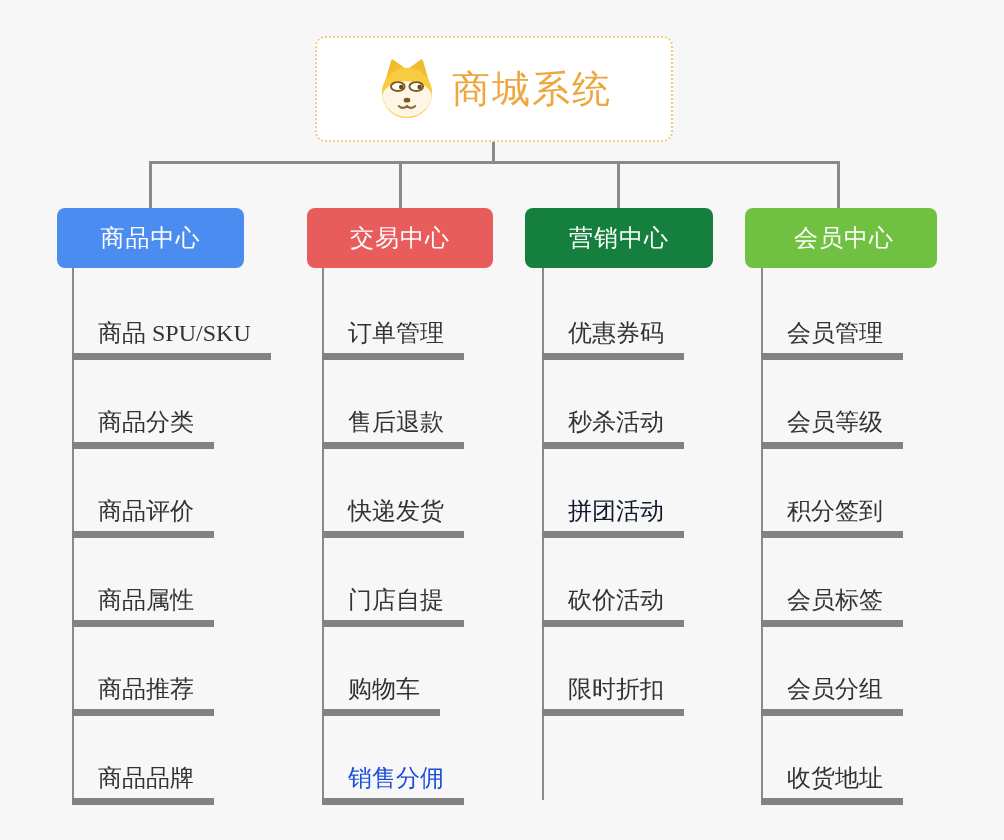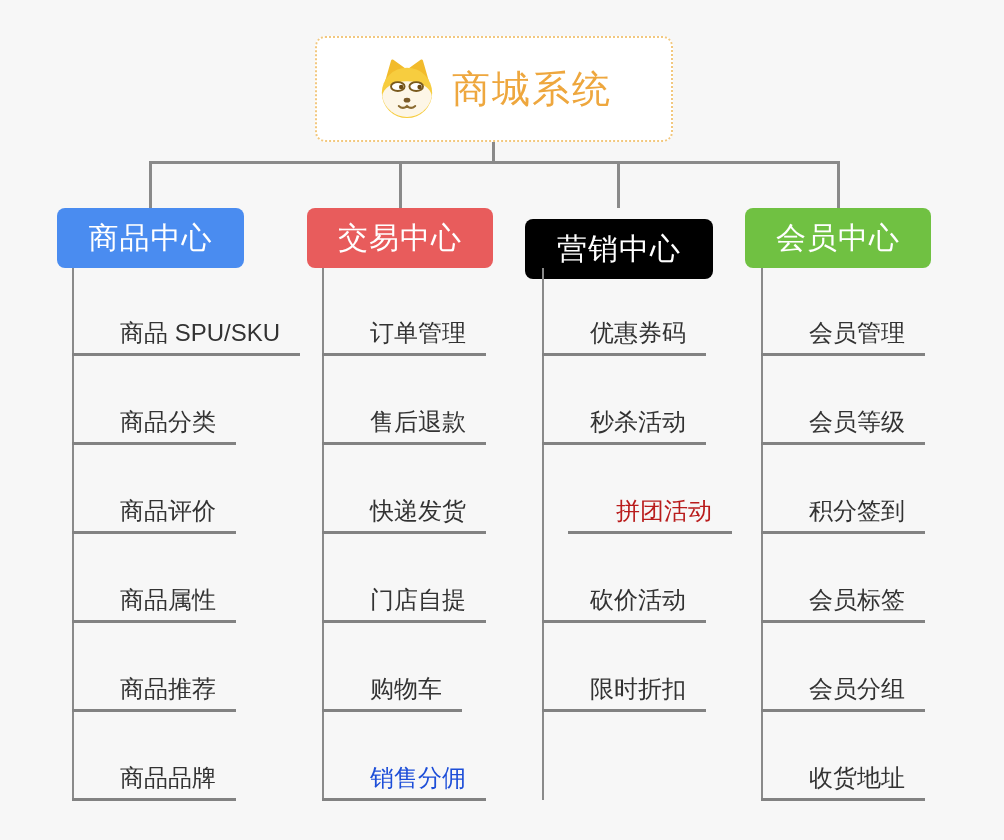--- a/index.html
+++ b/index.html
@@ -15,30 +15,31 @@
     box-sizing:border-box; display:flex; align-items:center; justify-content:center;
     gap:14px;
   }
   .root-label { font-size:38px; letter-spacing:2px; }
   .doge { width:62px; height:62px; flex:0 0 auto; }
   
   .conn { position:absolute; }
   
   .branch-box {
     position:absolute; top:208px; height:60px; border-radius:8px;
-    color:#ffffff; font-size:30px; line-height:60px; text-align:center;
+    color:#ffffff; font-size:24px; line-height:60px; text-align:center;
     letter-spacing:1px;
   }
   
   .spine { position:absolute; top:268px; width:2px; height:532px; }
   .leaf {
     position:absolute; white-space:nowrap;
     font-size:24px; line-height:32px; color:#333333;
-    padding:0 20px 4px 48px;
-    border-bottom:3px solid #a21caf;
+    padding:0 20px 4px 26px;
+    border-bottom:7px solid #a21caf;
+    font-family:Liberation Serif, serif;
   }
 </style>
 </head>
 <body>
 
 <div class="canvas" style="background: rgb(247, 247, 247);">
 
   <div class="conn" style="left: 492px; top: 140px; width: 3px; height: 22px; background: rgb(138, 138, 138);"></div>
   <div class="conn" style="left: 149px; top: 161px; width: 691px; height: 3px; background: rgb(138, 138, 138);"></div>
   <div class="conn" style="left: 149px; top: 161px; width: 3px; height: 47px; background: rgb(138, 138, 138);"></div>
@@ -73,29 +74,29 @@
 
   <div class="branch-box" style="left: 307px; width: 186px; background: rgb(232, 92, 92);">交易中心</div>
   <div class="spine" style="left: 322px; background: rgb(138, 138, 138);"></div>
   <div class="leaf" style="left: 322px; top: 317px; border-bottom-color: rgb(130, 130, 130); color: rgb(51, 51, 51);">订单管理</div>
   <div class="leaf" style="left: 322px; top: 495px; border-bottom-color: rgb(130, 130, 130); color: rgb(51, 51, 51);">快递发货</div>
   <div class="leaf" style="left: 322px; top: 406px; border-bottom-color: rgb(130, 130, 130); color: rgb(51, 51, 51);">售后退款</div>
   <div class="leaf" style="left: 322px; top: 584px; border-bottom-color: rgb(130, 130, 130); color: rgb(51, 51, 51);">门店自提</div>
   <div class="leaf" style="left: 322px; top: 673px; border-bottom-color: rgb(130, 130, 130); color: rgb(51, 51, 51);">购物车</div>
   <div class="leaf" style="left: 322px; top: 762px; border-bottom-color: rgb(130, 130, 130); color: #1d4ed8;">销售分佣</div>
 
-  <div class="branch-box" style="left: 525px; width: 188px; background: #000000; margin-top: 11px;">营销中心</div>
+  <div class="branch-box" style="left: 525px; width: 188px; background: #15803d;">营销中心</div>
   <div class="spine" style="left: 542px; background: rgb(138, 138, 138);"></div>
   <div class="leaf" style="left: 542px; top: 317px; border-bottom-color: rgb(130, 130, 130); color: rgb(51, 51, 51);">优惠券码</div>
   <div class="leaf" style="left: 542px; top: 406px; border-bottom-color: rgb(130, 130, 130); color: rgb(51, 51, 51);">秒杀活动</div>
-  <div class="leaf" style="left: 542px; top: 495px; border-bottom-color: rgb(130, 130, 130); color: #b91c1c; margin-left: 26px;">拼团活动</div>
+  <div class="leaf" style="left: 542px; top: 495px; border-bottom-color: rgb(130, 130, 130); color: #0f172a;">拼团活动</div>
   <div class="leaf" style="left: 542px; top: 584px; border-bottom-color: rgb(130, 130, 130); color: rgb(51, 51, 51);">砍价活动</div>
   <div class="leaf" style="left: 542px; top: 673px; border-bottom-color: rgb(130, 130, 130); color: rgb(51, 51, 51);">限时折扣</div>
 
-  <div class="branch-box" style="left: 745px; width: 186px; background: rgb(112, 193, 66);">会员中心</div>
+  <div class="branch-box" style="left: 745px; width: 186px; background: rgb(112, 193, 66); padding-left: 6px;">会员中心</div>
   <div class="spine" style="left: 761px; background: rgb(138, 138, 138);"></div>
   <div class="leaf" style="left: 761px; top: 317px; border-bottom-color: rgb(130, 130, 130); color: rgb(51, 51, 51);">会员管理</div>
   <div class="leaf" style="left: 761px; top: 406px; border-bottom-color: rgb(130, 130, 130); color: rgb(51, 51, 51);">会员等级</div>
   <div class="leaf" style="left: 761px; top: 495px; border-bottom-color: rgb(130, 130, 130); color: rgb(51, 51, 51);">积分签到</div>
   <div class="leaf" style="left: 761px; top: 584px; border-bottom-color: rgb(130, 130, 130); color: rgb(51, 51, 51);">会员标签</div>
   <div class="leaf" style="left: 761px; top: 673px; border-bottom-color: rgb(130, 130, 130); color: rgb(51, 51, 51);">会员分组</div>
   <div class="leaf" style="left: 761px; top: 762px; border-bottom-color: rgb(130, 130, 130); color: rgb(51, 51, 51);">收货地址</div>
 
 </div>
 

